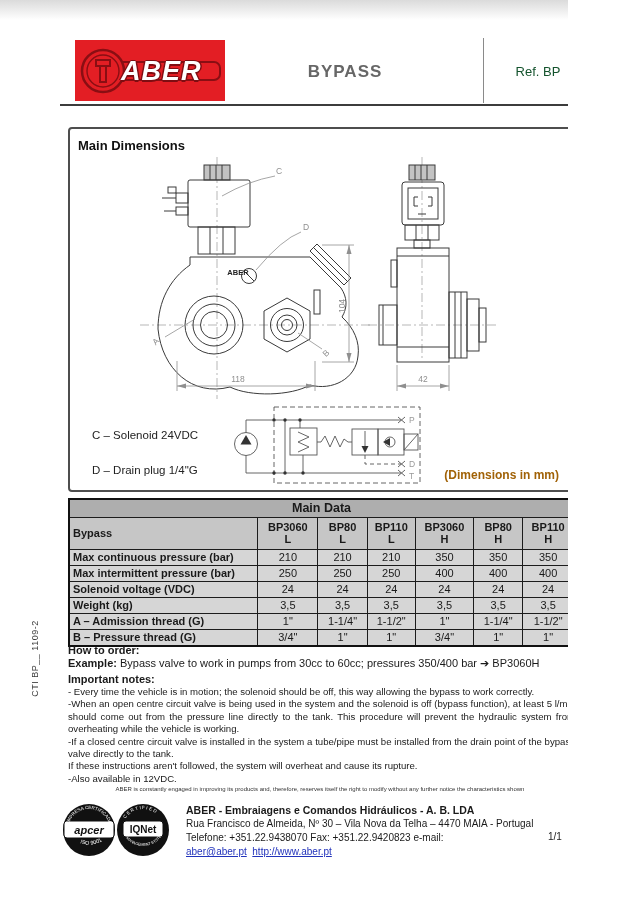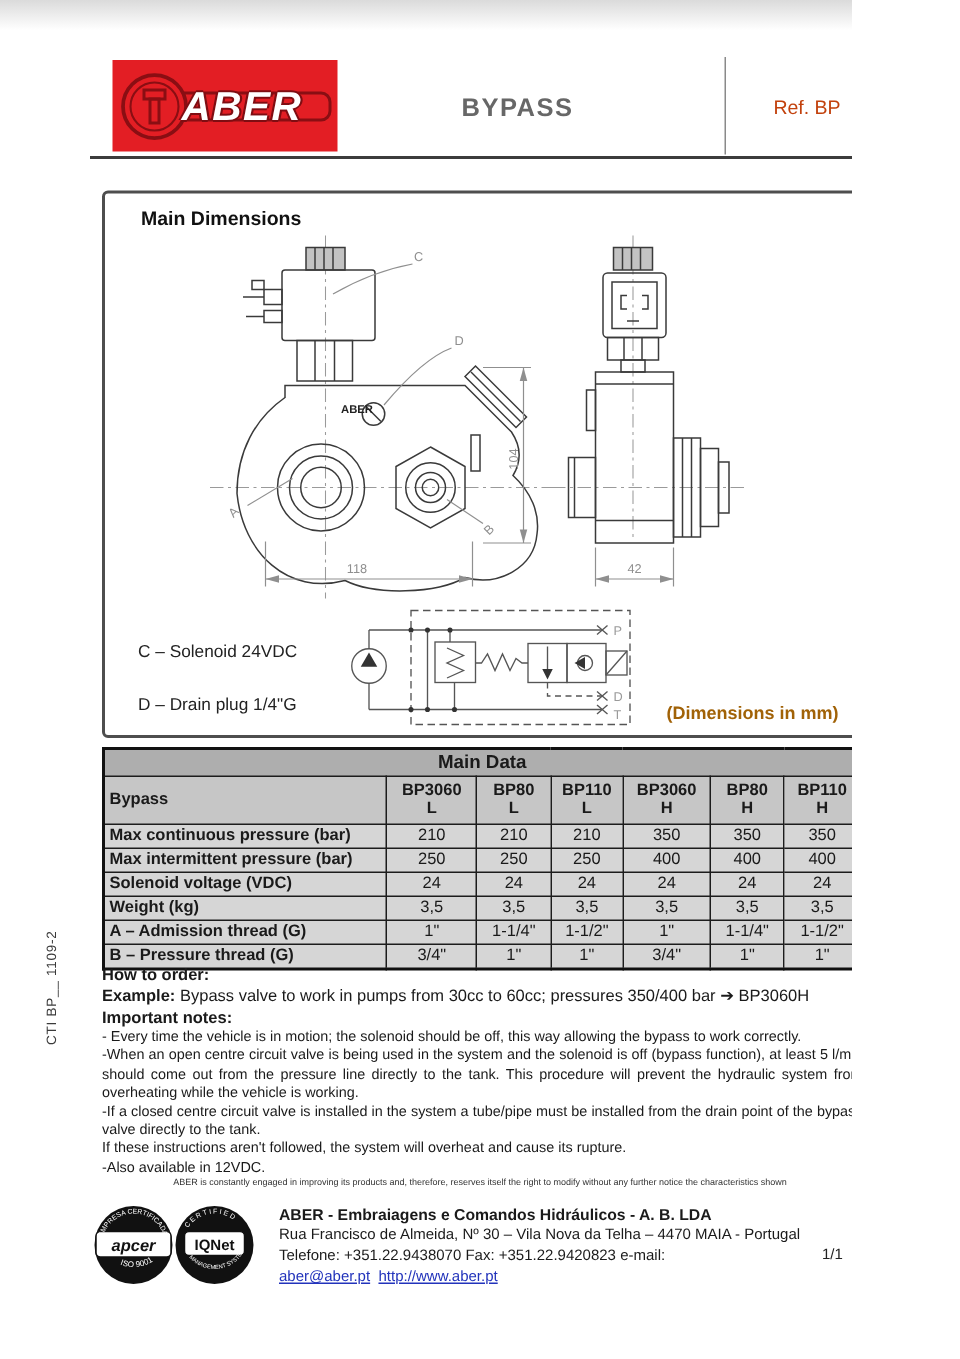--- a/index.html
+++ b/index.html
@@ -9,26 +9,26 @@
             background:linear-gradient(#c7c7c7,#ffffff);opacity:.65;}
   
   .logo-box{position:absolute;left:75px;top:40px;width:150px;height:61px;background:#e31e24;}
   .logo-text{position:absolute;left:46px;top:16px;font-size:27px;font-weight:bold;font-style:italic;
              color:#fff;letter-spacing:1px;
              text-shadow:1.5px 0 #7f0d12,-1.5px 0 #7f0d12,0 1.5px #7f0d12,0 -1.5px #7f0d12;}
   .page-title{position:absolute;left:255px;top:62px;width:180px;text-align:center;
               font-size:17px;font-weight:bold;letter-spacing:1px;color:#676767;}
   .hdr-div{position:absolute;left:483px;top:38px;width:1px;height:65px;background:#8a8a8a;}
   .ref-label{position:absolute;left:488px;top:64px;width:100px;text-align:center;
-             font-size:13px;color:#c2410c;}
+             font-size:13px;color:#14532d;}
   .hdr-rule{position:absolute;left:60px;top:104px;width:520px;height:2px;background:#3c3c3c;}
   
   .dim-panel{position:absolute;left:68px;top:127px;width:503px;height:361px;
              border:2px solid #4e4e4e;border-radius:4px;}
-  .dim-title{position:absolute;left:24px;top:9px;font-size:13px;font-weight:bold;color:#111;}
+  .dim-title{position:absolute;left:8px;top:9px;font-size:13px;font-weight:bold;color:#111;}
   .dim-svg{position:absolute;left:0;top:0;}
   .note-c{position:absolute;left:22px;top:300px;font-size:11.5px;color:#222;}
   .note-d{position:absolute;left:22px;top:335px;font-size:11.5px;color:#222;}
   .dims-note{position:absolute;right:14px;bottom:8px;font-size:12px;font-weight:bold;color:#a16207;}
   
   .tbl-wrap{position:absolute;left:68px;top:498px;width:507px;}
   table{border-collapse:collapse;table-layout:fixed;width:507px;font-size:11px;border:2px solid #111;}
   td,th{border:1px solid #1c1c1c;padding:0 3px;text-align:center;background:#d6d6d6;
         height:15px;line-height:1.05;overflow:hidden;}
   tr.t-title th{background:#aeaeae;font-size:12.5px;height:17px;}

